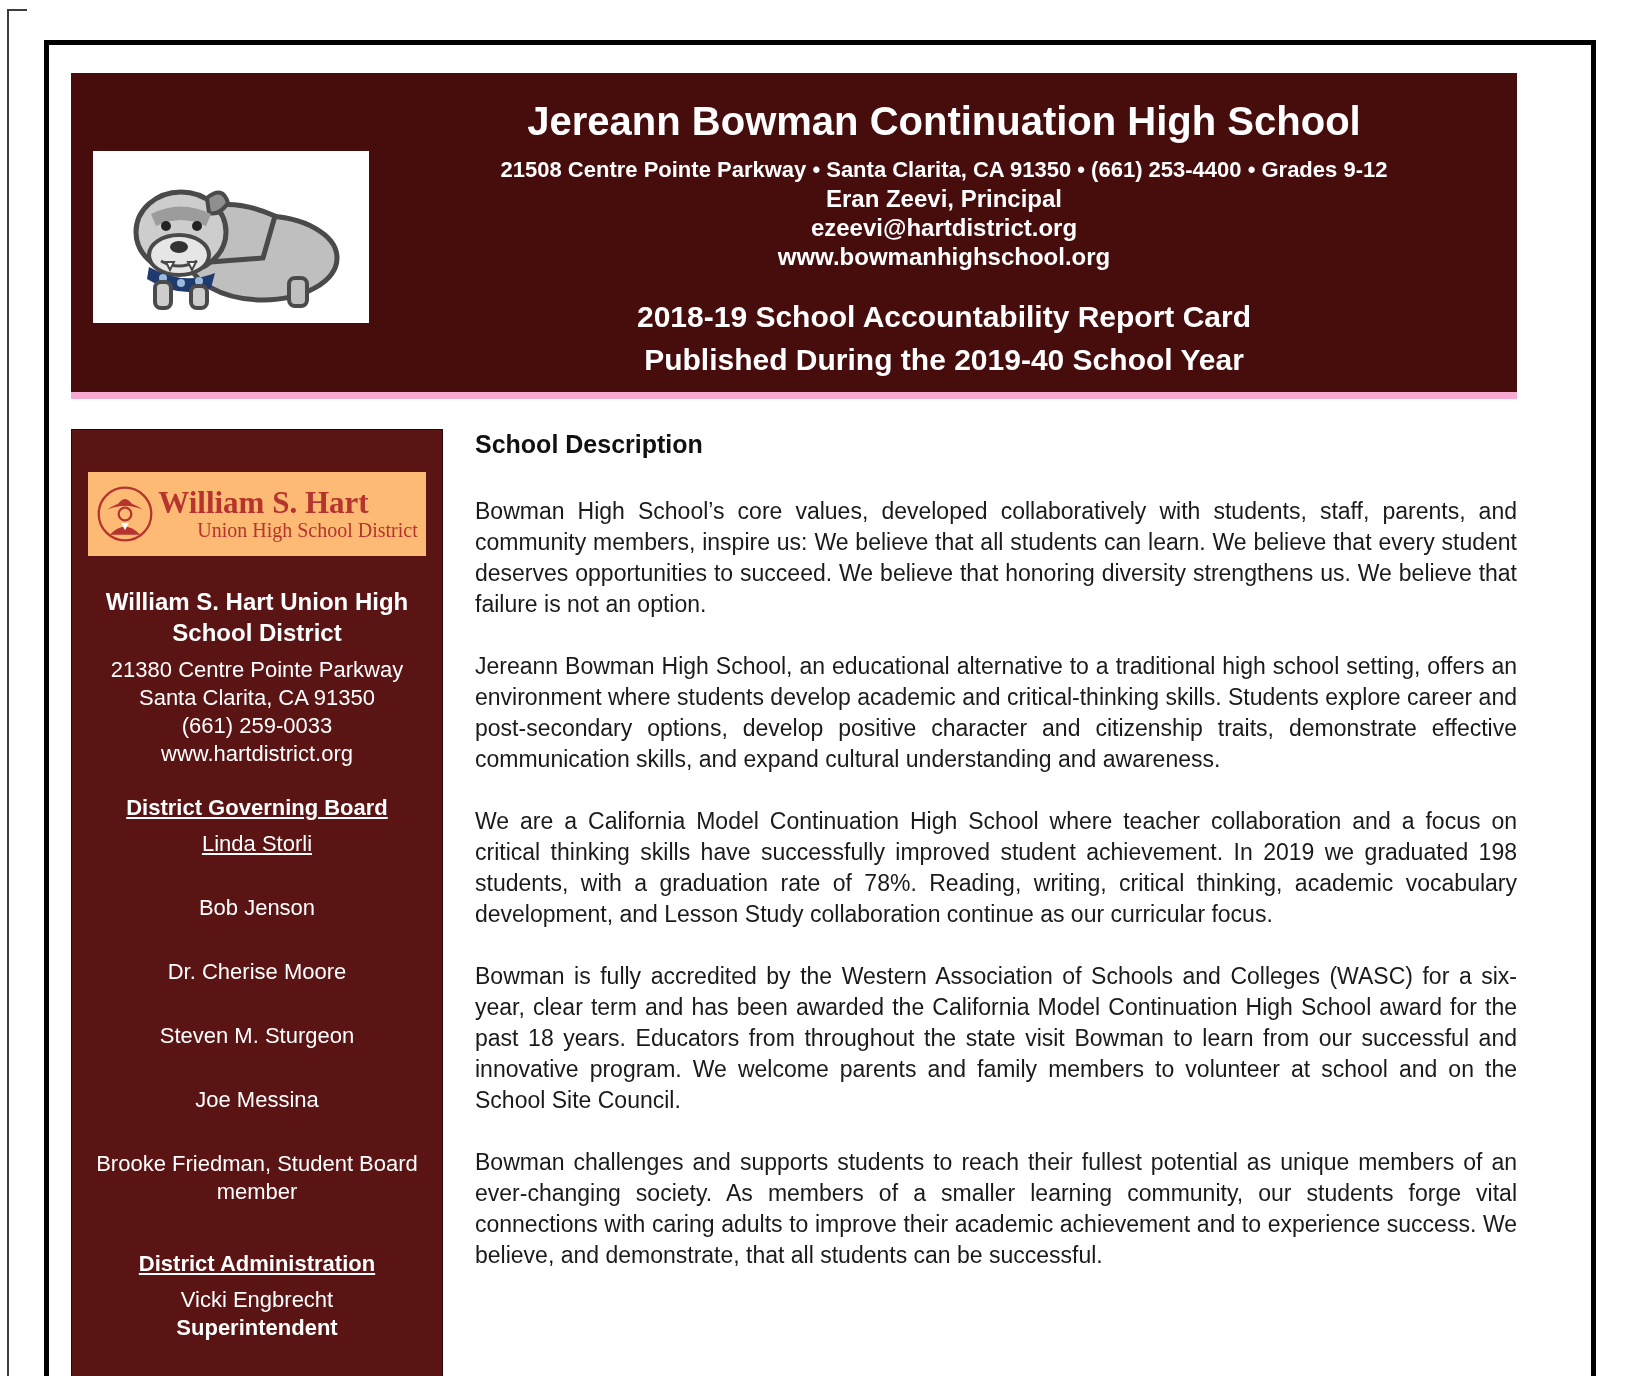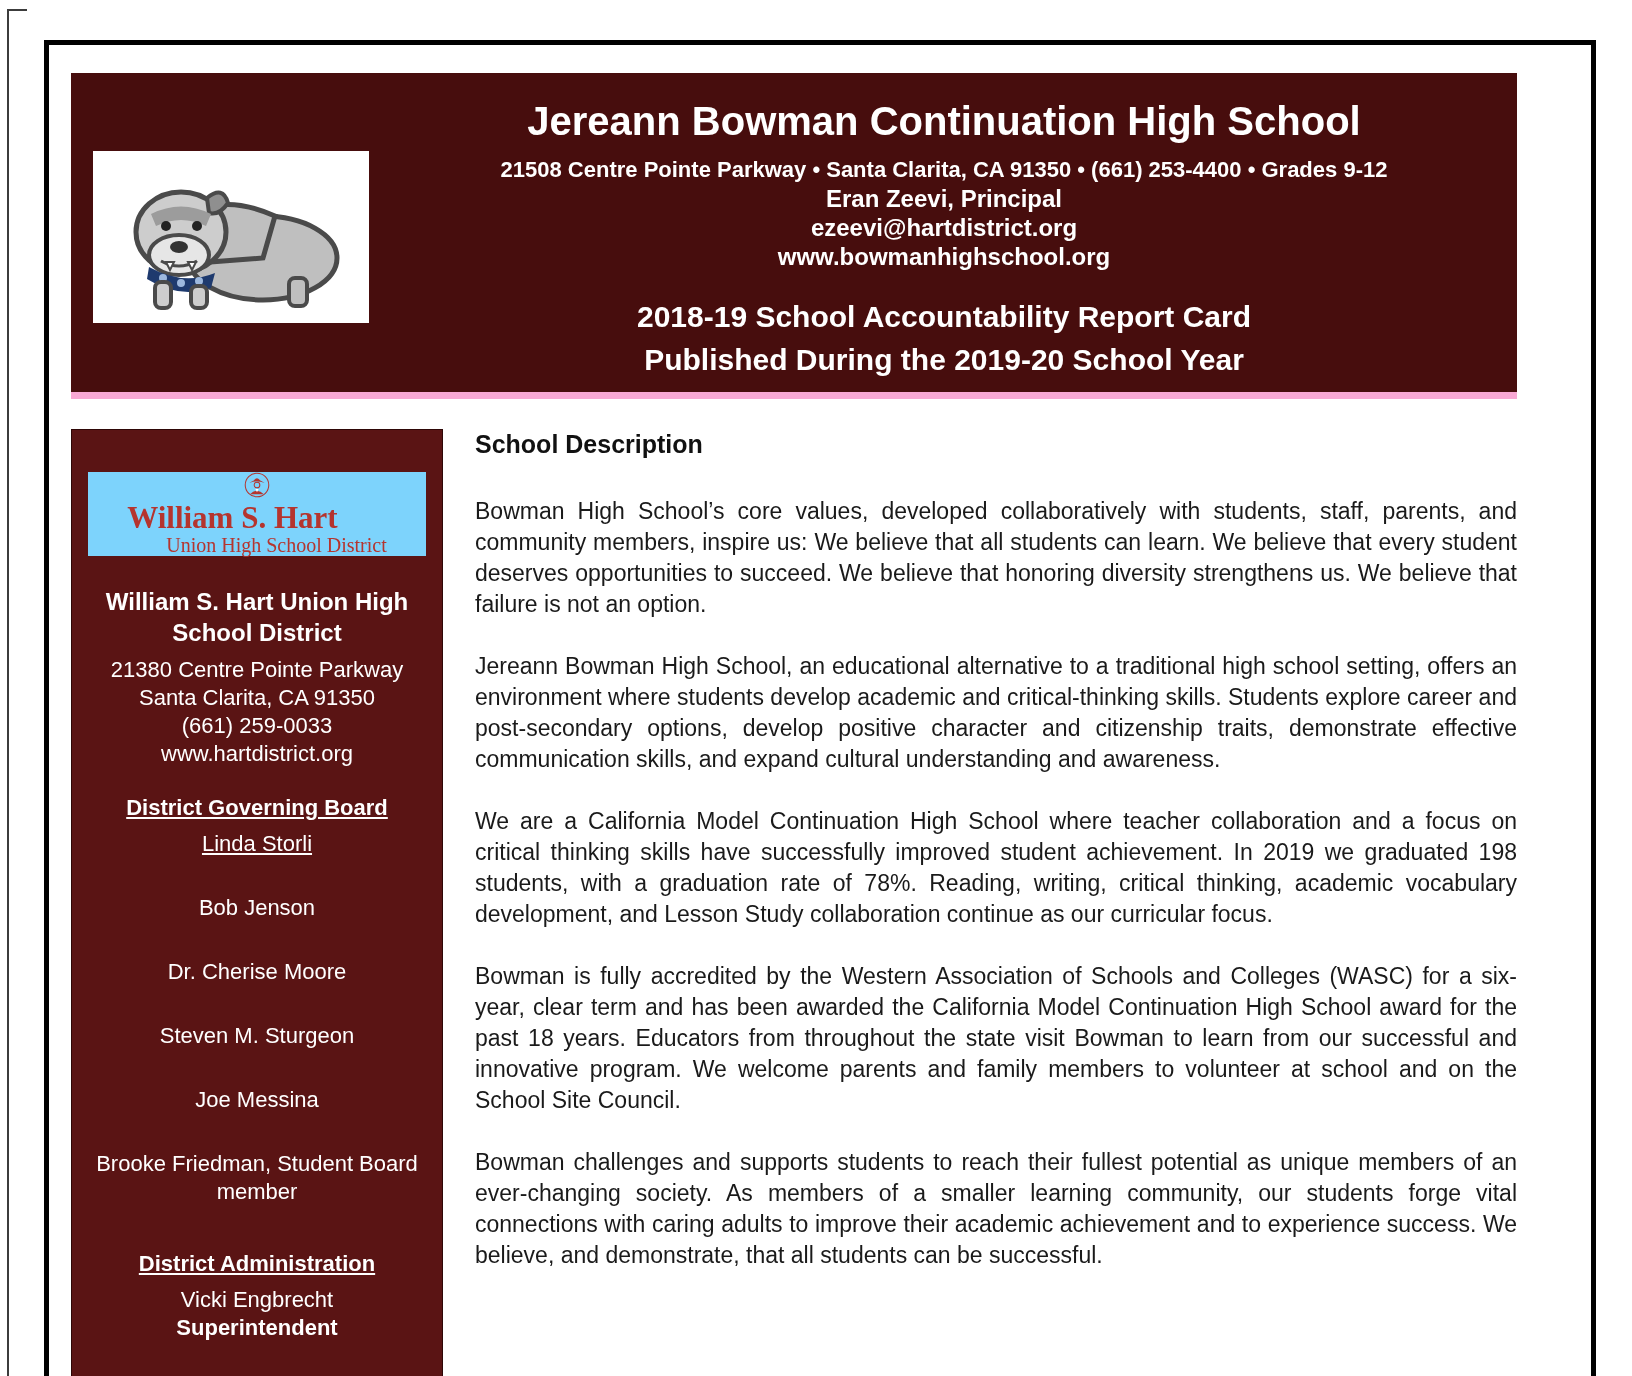--- a/index.html
+++ b/index.html
@@ -39,22 +39,22 @@
   .hline{font-size:24px;font-weight:bold;line-height:29px;}
   .report{margin-top:24px;font-size:30px;font-weight:bold;line-height:43px;}
 
   
   .content{display:flex;margin-top:30px;}
   .sidebar{
     flex-shrink:0;width:372px;min-height:1100px;background:var(--sidebar-bg);
     border:1px solid #2e0707;color:#fff;text-align:center;
   }
   .district-logo-box{
-    background:#7dd3fc;margin:42px 16px 0;height:84px;
-    display:flex;align-items:center;justify-content:center;gap:4px;padding:0 6px;flex-direction:column;
+    background:#fdba74;margin:42px 16px 0;height:84px;
+    display:flex;align-items:center;justify-content:center;gap:4px;padding:0 6px;
   }
   .logo-text{text-align:left;color:var(--logo-red);font-family:"Liberation Serif", serif;}
   .logo-line1{font-size:31px;font-weight:bold;line-height:32px;}
   .logo-line2{font-size:20px;line-height:22px;margin-left:39px;}
   .district-name{margin:30px 28px 0;font-size:24px;font-weight:bold;line-height:31px;}
   .side-line{font-size:22px;line-height:28px;}
   .side-address{margin-top:8px;}
   .side-heading{
     margin-top:26px;font-size:22px;font-weight:bold;line-height:28px;
     text-decoration:underline;
@@ -106,21 +106,21 @@
         </svg>
       </div>
       <div class="header-text">
         <h1>Jereann Bowman Continuation High School</h1>
         <div class="addr">21508 Centre Pointe Parkway • Santa Clarita, CA 91350 • (661) 253-4400 • Grades 9-12</div>
         <div class="hline">Eran Zeevi, Principal</div>
         <div class="hline">ezeevi@hartdistrict.org</div>
         <div class="hline">www.bowmanhighschool.org</div>
         <div class="report">
           <div>2018-19 School Accountability Report Card</div>
-          <div>Published During the 2019-20 School Year</div>
+          <div>Published During the 2019-40 School Year</div>
         </div>
       </div>
     </header>
 
     <div class="content">
 
       <aside class="sidebar">
         <div class="district-logo-box">
           <svg viewBox="0 0 64 64" width="58" height="58" aria-hidden="true">
             <circle cx="32" cy="32" r="29" fill="none" stroke="#b5342e" stroke-width="2.5"></circle>

